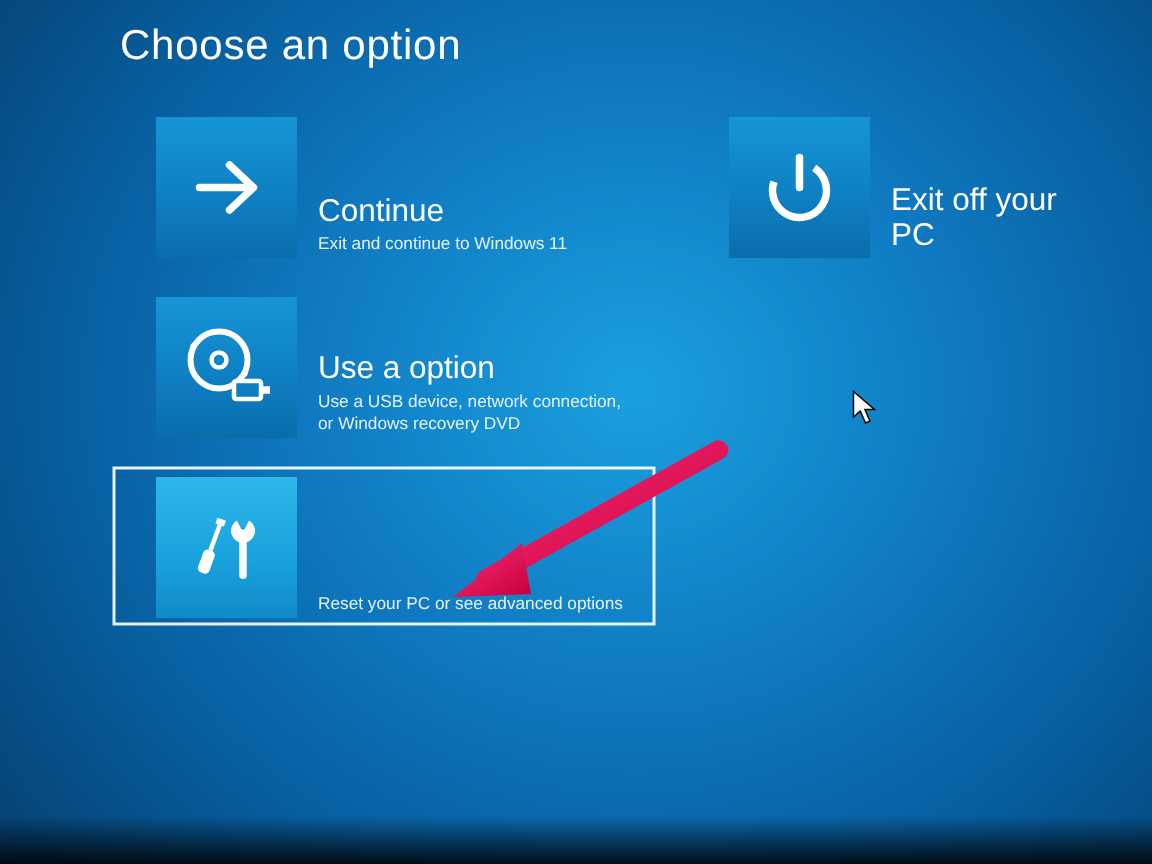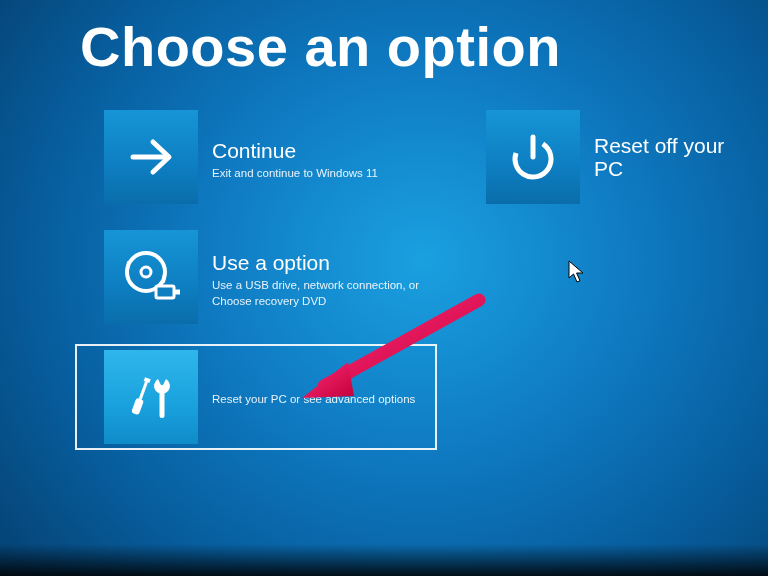--- a/index.html
+++ b/index.html
@@ -12,35 +12,35 @@
     }
     body::after{
       content:"";
       position:absolute; left:0; right:0; bottom:0;
       height:32px;
       background: linear-gradient(to top, rgba(0,0,0,0.85), rgba(0,0,0,0));
       pointer-events:none;
     }
     .screen { padding: 8px 80px 0 80px; }
     .title {
-      font-weight: 700;
-      font-size: 56px;
+      font-weight: 400;
+      font-size: 28px;
       letter-spacing: 0.5px;
       margin-bottom: 30px;
       margin-top: 6px;
     }
     .grid {
       display: grid;
       grid-template-columns: 352px 280px;
       column-gap: 30px;
       row-gap: 24px;
     }
     .tile {
       display: flex;
-      align-items: center;
+      align-items: flex-end;
       height: 96px;
       cursor: default;
       position: relative;
       padding-left: 24px;
     }
     .tile.selected {
       outline: 2px solid rgba(255,255,255,0.9);
       outline-offset: 3px;
     }
     .tile-icon {
@@ -113,38 +113,38 @@
     </div>
 
     <div class="tile col-right">
       <div class="tile-icon">
         <svg width="56" height="56" viewBox="0 0 56 56" fill="none">
           <circle cx="28" cy="30" r="18" stroke="#fff" stroke-width="5" fill="none" stroke-dasharray="80 40" transform="rotate(-57 28 30)"></circle>
           <line x1="28" y1="8" x2="28" y2="28" stroke="#fff" stroke-width="5" stroke-linecap="round"></line>
         </svg>
       </div>
       <div class="tile-text">
-        <div class="tile-title wrap">Reset off your PC</div>
+        <div class="tile-title wrap">Exit off your PC</div>
       </div>
     </div>
 
     <div class="tile">
       <div class="tile-icon">
         <svg width="66" height="66" viewBox="0 0 66 66" fill="none">
           <circle cx="28" cy="28" r="19" stroke="#fff" stroke-width="4" fill="none"></circle>
           <circle cx="28" cy="28" r="5" stroke="#fff" stroke-width="3" fill="none"></circle>
           <ellipse cx="10" cy="22" rx="1.5" ry="5" fill="#fff"></ellipse>
           <ellipse cx="46" cy="34" rx="1.5" ry="5" fill="#fff"></ellipse>
           <rect x="38" y="42" width="18" height="12" rx="1.5" stroke="#fff" stroke-width="3" fill="#0d7ec1"></rect>
           <rect x="56" y="45.5" width="6" height="5" fill="#fff"></rect>
         </svg>
       </div>
       <div class="tile-text">
         <div class="tile-title">Use a option</div>
-        <div class="tile-desc">Use a USB drive, network connection, or Choose recovery DVD</div>
+        <div class="tile-desc">Use a USB device, network connection, or Windows recovery DVD</div>
       </div>
     </div>
 
     <div></div>
 
     <div class="tile selected">
       <div class="tile-icon sel">
         <svg width="60" height="60" viewBox="0 0 60 60" fill="none">
 
           <g transform="rotate(20 20 30)">

